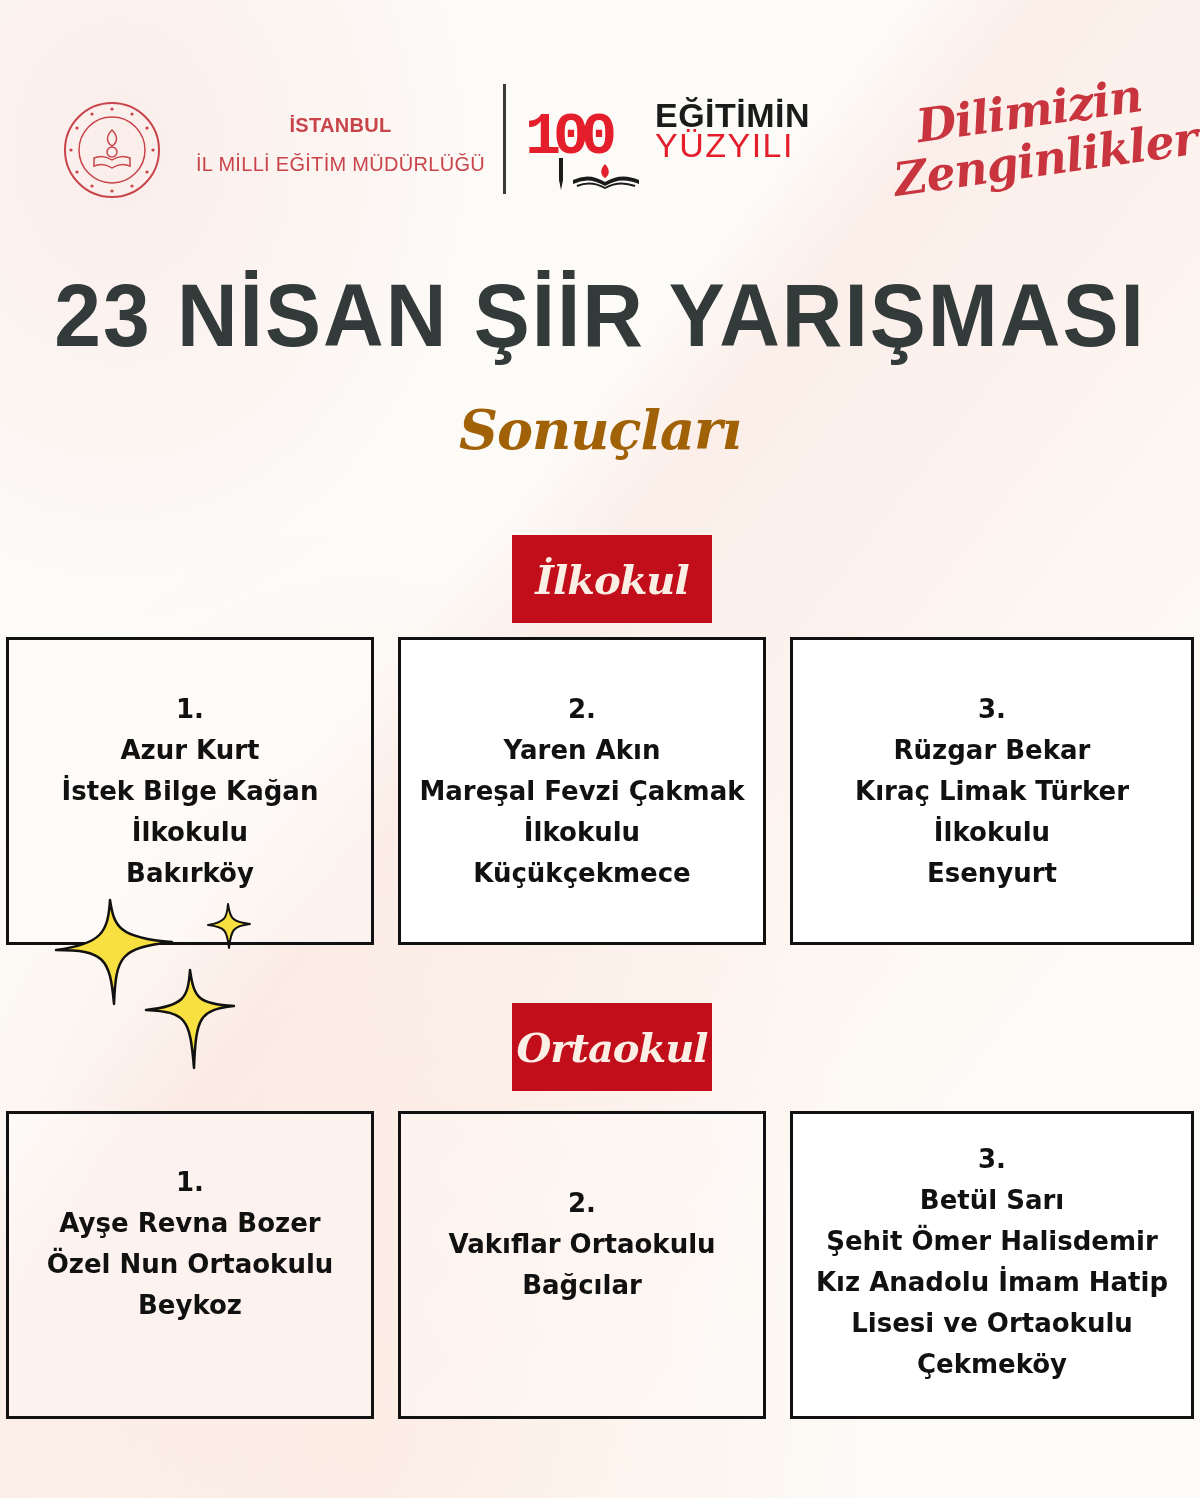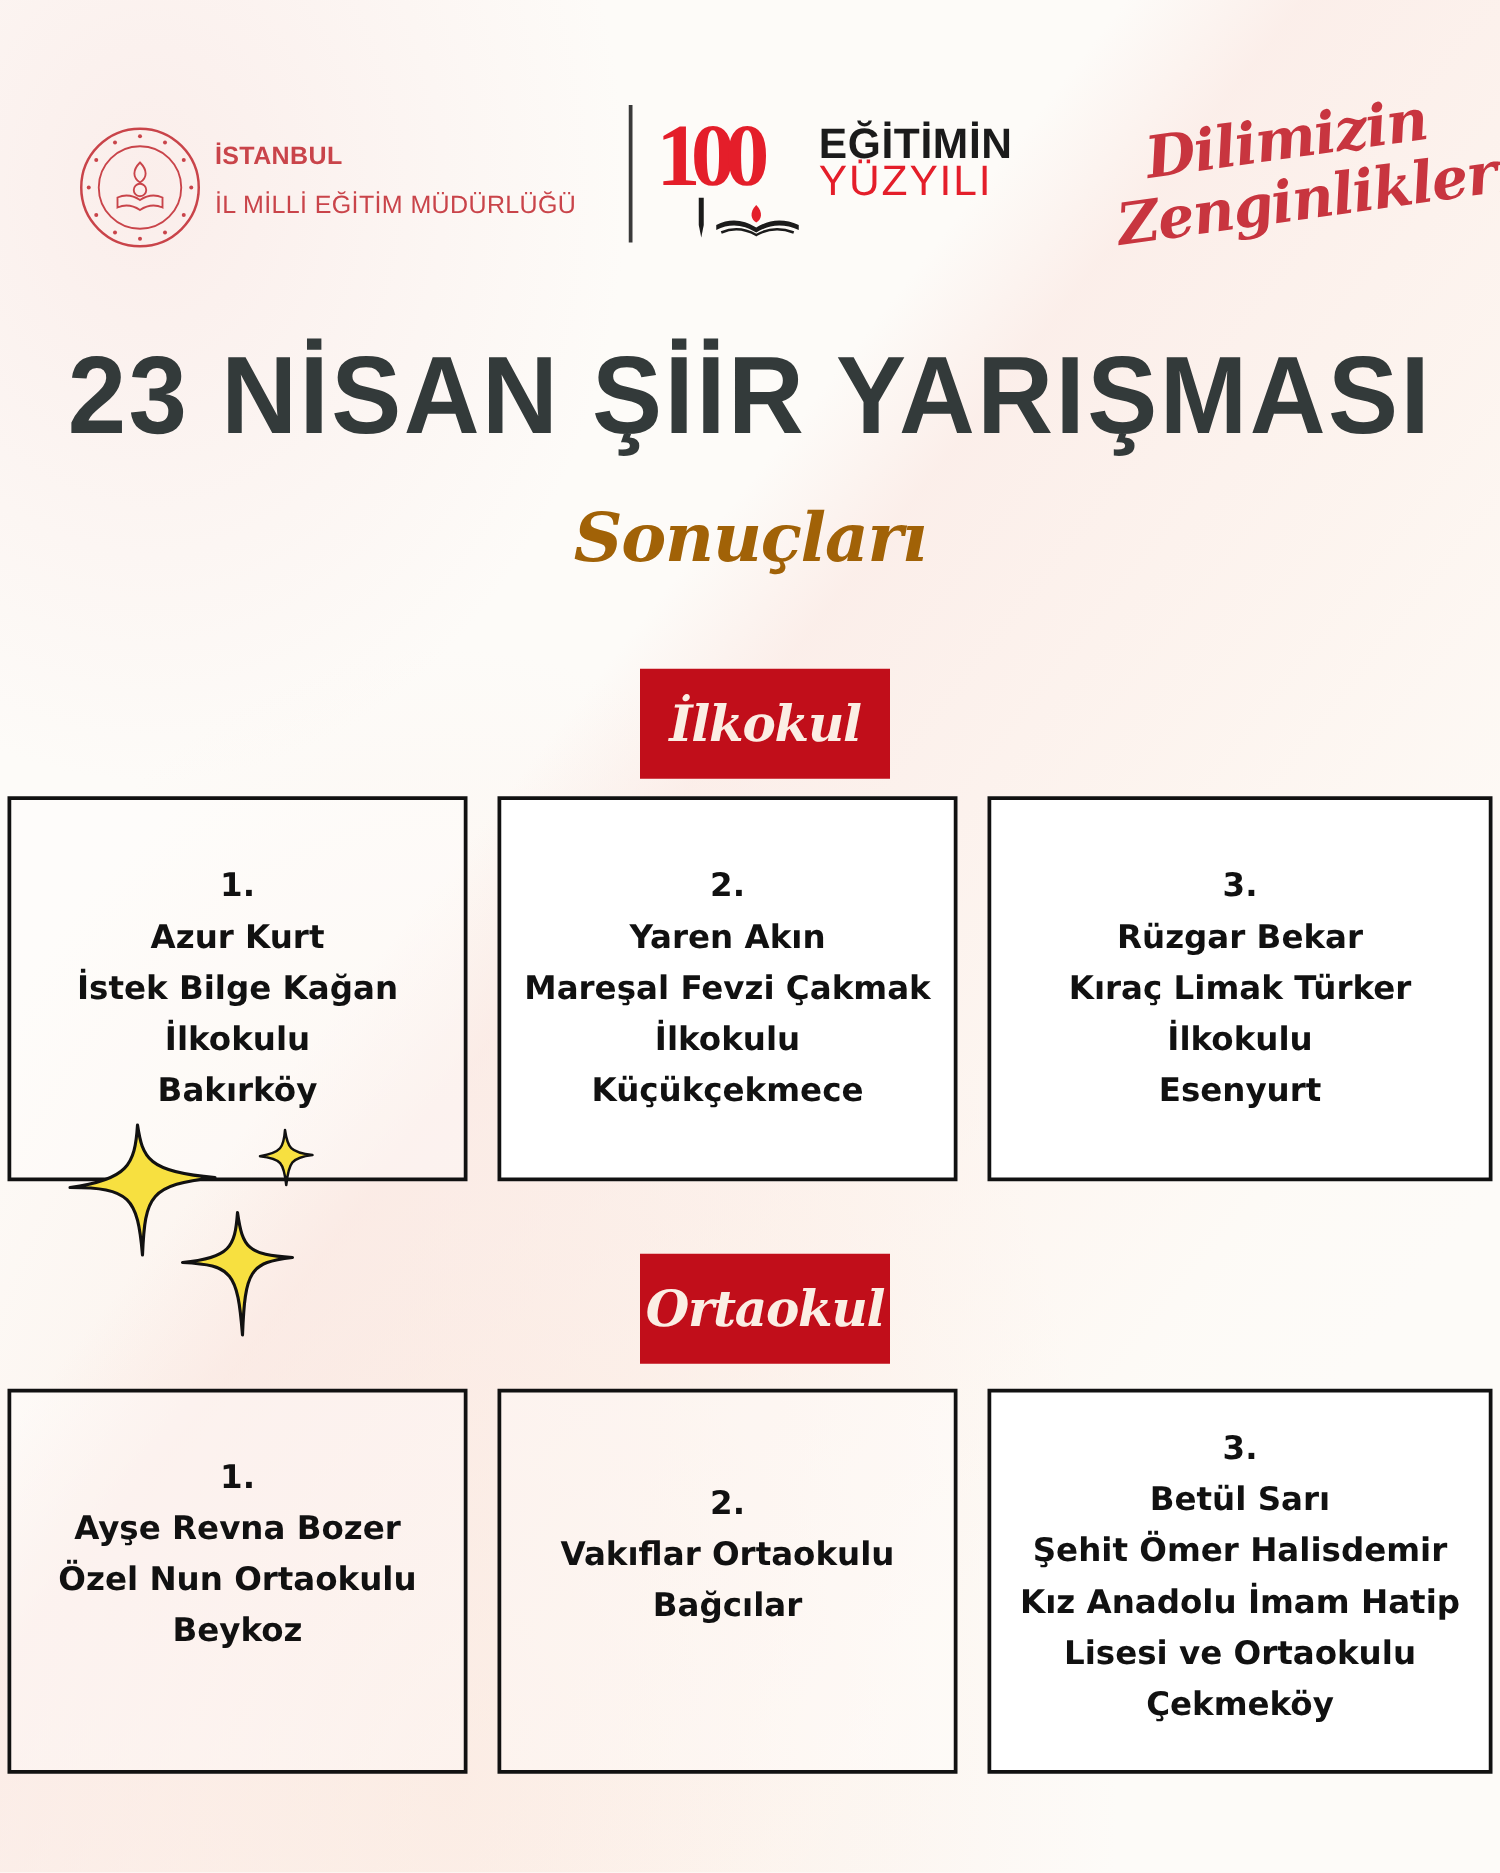--- a/index.html
+++ b/index.html
@@ -17,28 +17,28 @@
         linear-gradient(128deg, rgba(255,255,255,0) 0%, rgba(255,255,255,0) 38%, rgba(250,228,222,0.55) 44%, rgba(252,236,228,0.45) 60%, rgba(255,248,240,0.2) 75%, rgba(255,255,255,0) 82%),
         radial-gradient(ellipse at 10% 10%, rgba(248,225,222,0.5) 0%, rgba(255,255,255,0) 25%),
         radial-gradient(ellipse at 30% 95%, rgba(250,230,220,0.7) 0%, rgba(255,255,255,0) 45%);
     }
 
     
     .header { position: absolute; top: 78px; left: 0; width: 1200px; height: 130px; }
     .meb-seal {
       position: absolute; left: 62px; top: 22px; width: 100px; height: 100px;
     }
-    .meb-text { position: absolute; left: 172px; top: 36px; color: #c9444a; font-family: "Liberation Sans", sans-serif; }
+    .meb-text { position: absolute; left: 196px; top: 36px; color: #c9444a; font-family: "Liberation Sans", sans-serif; text-align: center; }
     .meb-text .l1 { font-size: 20px; font-weight: bold; letter-spacing: 0.3px; }
     .meb-text .l2 { font-size: 20px; margin-top: 16px; letter-spacing: 0.3px; }
     .divider-v { position: absolute; left: 503px; top: 6px; width: 3px; height: 110px; background: #3a3a3a; }
     .centenary { position: absolute; left: 525px; top: 2px; width: 270px; height: 112px; }
     .cent-num {
-      position: absolute; left: 0; top: 0; font-family: Liberation Serif, serif;
-      font-weight: bold; font-size: 71px; line-height: 90px; color: #e41e2a; letter-spacing: -8px;
+      position: absolute; left: 0; top: 12px; font-family: Liberation Mono, monospace;
+      font-weight: bold; font-size: 60px; line-height: 90px; color: #e41e2a; letter-spacing: -8px;
     }
     .cent-word1 { position: absolute; left: 130px; top: 16px; font-family: "Liberation Sans", sans-serif; font-weight: bold; font-size: 34px; color: #1b1b1b; letter-spacing: 0.5px; }
     .cent-word2 { position: absolute; left: 130px; top: 46px; font-family: "Liberation Sans", sans-serif; font-weight: normal; font-size: 34px; color: #e41e2a; letter-spacing: 1.5px; }
     .cent-book { position: absolute; left: 28px; top: 78px; width: 100px; height: 34px; }
     .slogan {
       position: absolute; left: 880px; top: 0; width: 270px; height: 130px;
       color: #c8353f; font-family: "DejaVu Serif", serif; font-style: italic; font-weight: bold;
       transform: rotate(-8deg); transform-origin: center;
     }
     .slogan .s1 { position: absolute; left: 40px; top: 8px; font-size: 46px; letter-spacing: -1px; }

